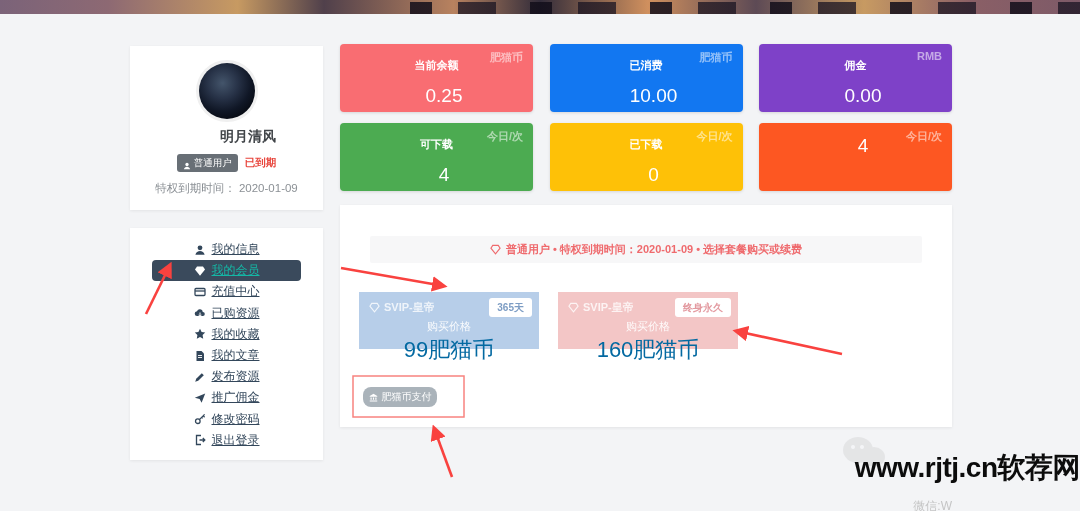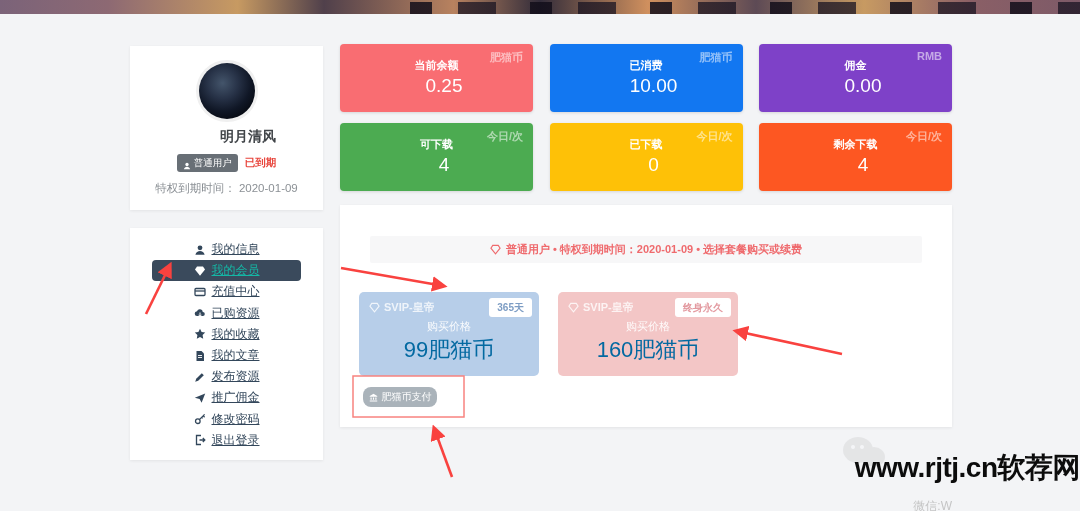--- a/index.html
+++ b/index.html
@@ -49,32 +49,32 @@
   .menu-item.active .mi-icon { color:#fff; }
   
   .stats {
     position:absolute; left:340px; top:44px; width:612px;
     display:grid; grid-template-columns:repeat(3,193px); grid-auto-rows:68px;
     column-gap:16.5px; row-gap:11px;
   }
   .stat-card { position:relative; border-radius:4px; color:#fff; text-align:center; box-shadow:0 1px 3px rgba(0,0,0,.12); }
   .stat-tag { position:absolute; top:6px; right:10px; font-size:11px; font-weight:bold; color:rgba(255,255,255,.55); }
   .stat-label { margin-top:14px; font-size:11px; font-weight:bold; }
-  .stat-value { margin-top:2px; font-size:19px;padding-left:15px; }
+  .stat-value { margin-top:12px; font-size:19px;padding-left:15px; }
   
   .main-panel { left:340px; top:205px; width:612px; height:222px; }
   .notice {
     position:absolute; left:30px; right:30px; top:31px; height:27px;
     background:#f7f7f8; border-radius:2px;
     display:flex; align-items:center; justify-content:center; gap:5px;
     font-size:11px; font-weight:bold; color:#ef6a6d;
   }
   .plans { position:absolute; left:19px; top:87px; display:flex; gap:19px; }
   .plan-card {
-    position:relative; width:180px; height:84px; border-radius:5px;
+    position:relative; width:180px; height:57px; border-radius:0;
     color:#fff; text-align:center; cursor:pointer;
   }
   .plan-name {
     position:absolute; left:10px; top:8px; display:flex; align-items:center; gap:4px;
     font-size:11px; font-weight:bold; color:rgba(255,255,255,.78);
   }
   .plan-badge {
     position:absolute; right:7px; top:6px; background:#fff; border-radius:3px;
     padding:2.5px 8px; font-size:10px; font-weight:bold;
   }
@@ -243,21 +243,20 @@
       <div class="stat-label">可下载</div>
       <div class="stat-value">4</div>
     </div>
     <div class="stat-card" style="background: rgb(254, 193, 7);">
       <div class="stat-tag">今日/次</div>
       <div class="stat-label">已下载</div>
       <div class="stat-value">0</div>
     </div>
     <div class="stat-card" style="background: rgb(253, 87, 34);">
       <div class="stat-tag">今日/次</div>
-      <div class="stat-label">剩余下载</div>
       <div class="stat-value">4</div>
     </div>
   </div>
 
   <div class="white-card main-panel">
     <div class="notice">
       <svg width="11" height="11" viewBox="0 0 12 12">
           <path d="M3 1.5h6L11 4.5 6 10.8 1 4.5z" fill="none" stroke="#ef6a6d" stroke-width="1.2"></path>
         </svg>
       <span>普通用户 • 特权到期时间：2020-01-09 • 选择套餐购买或续费</span>

